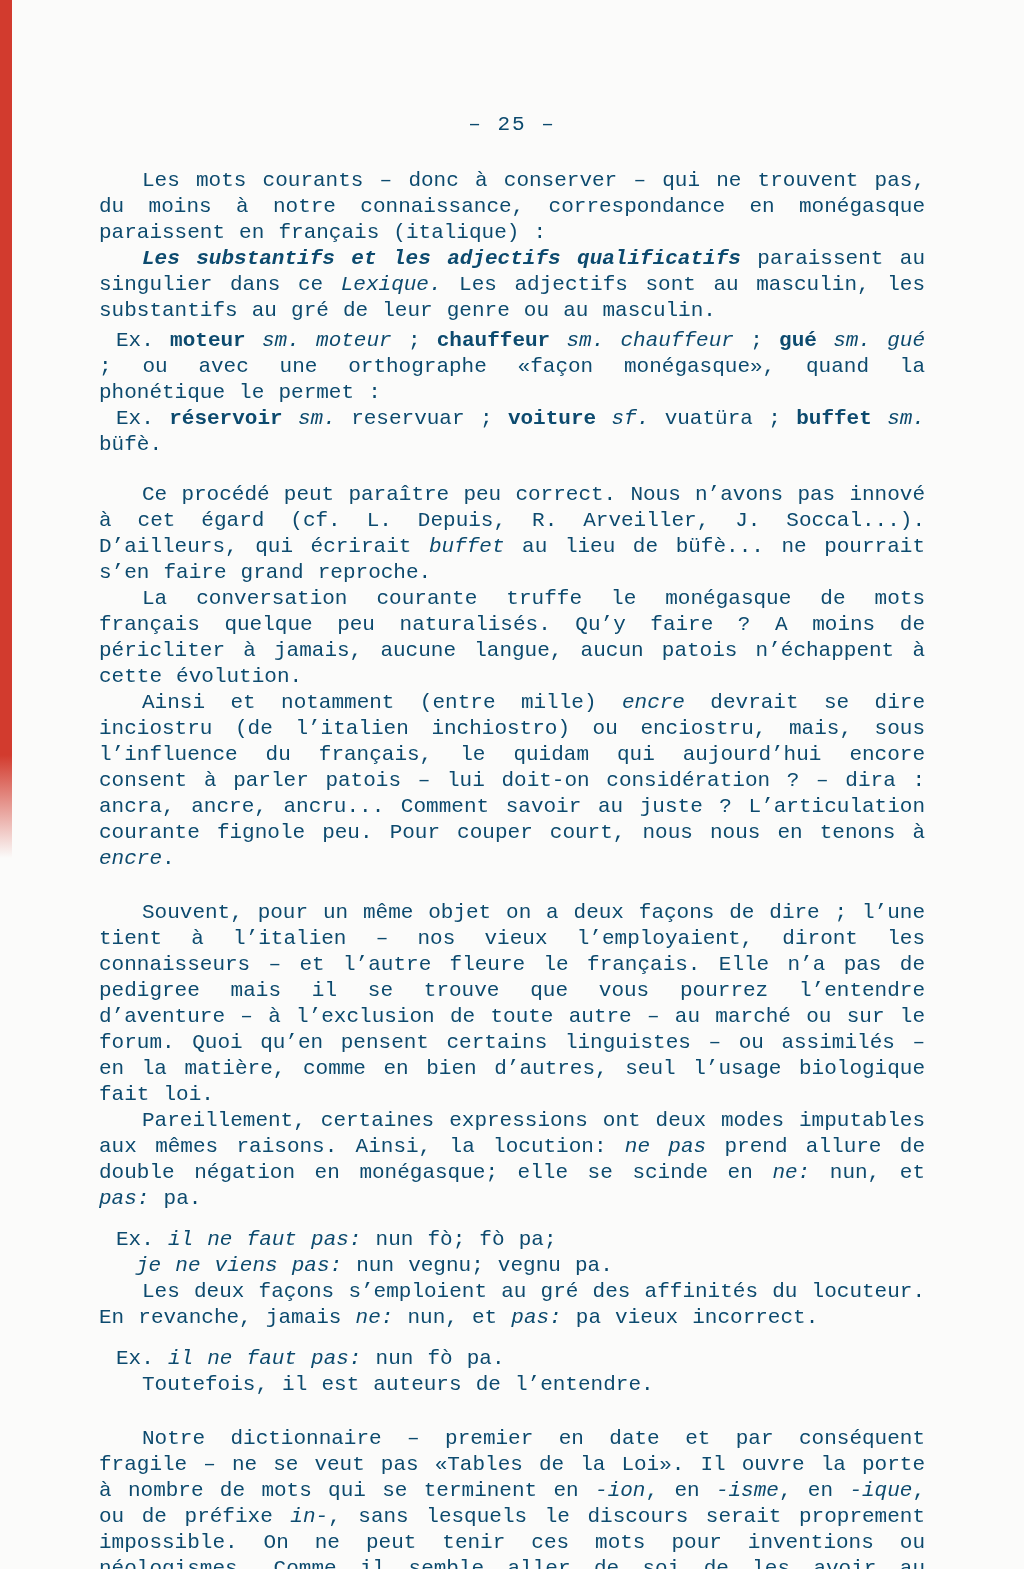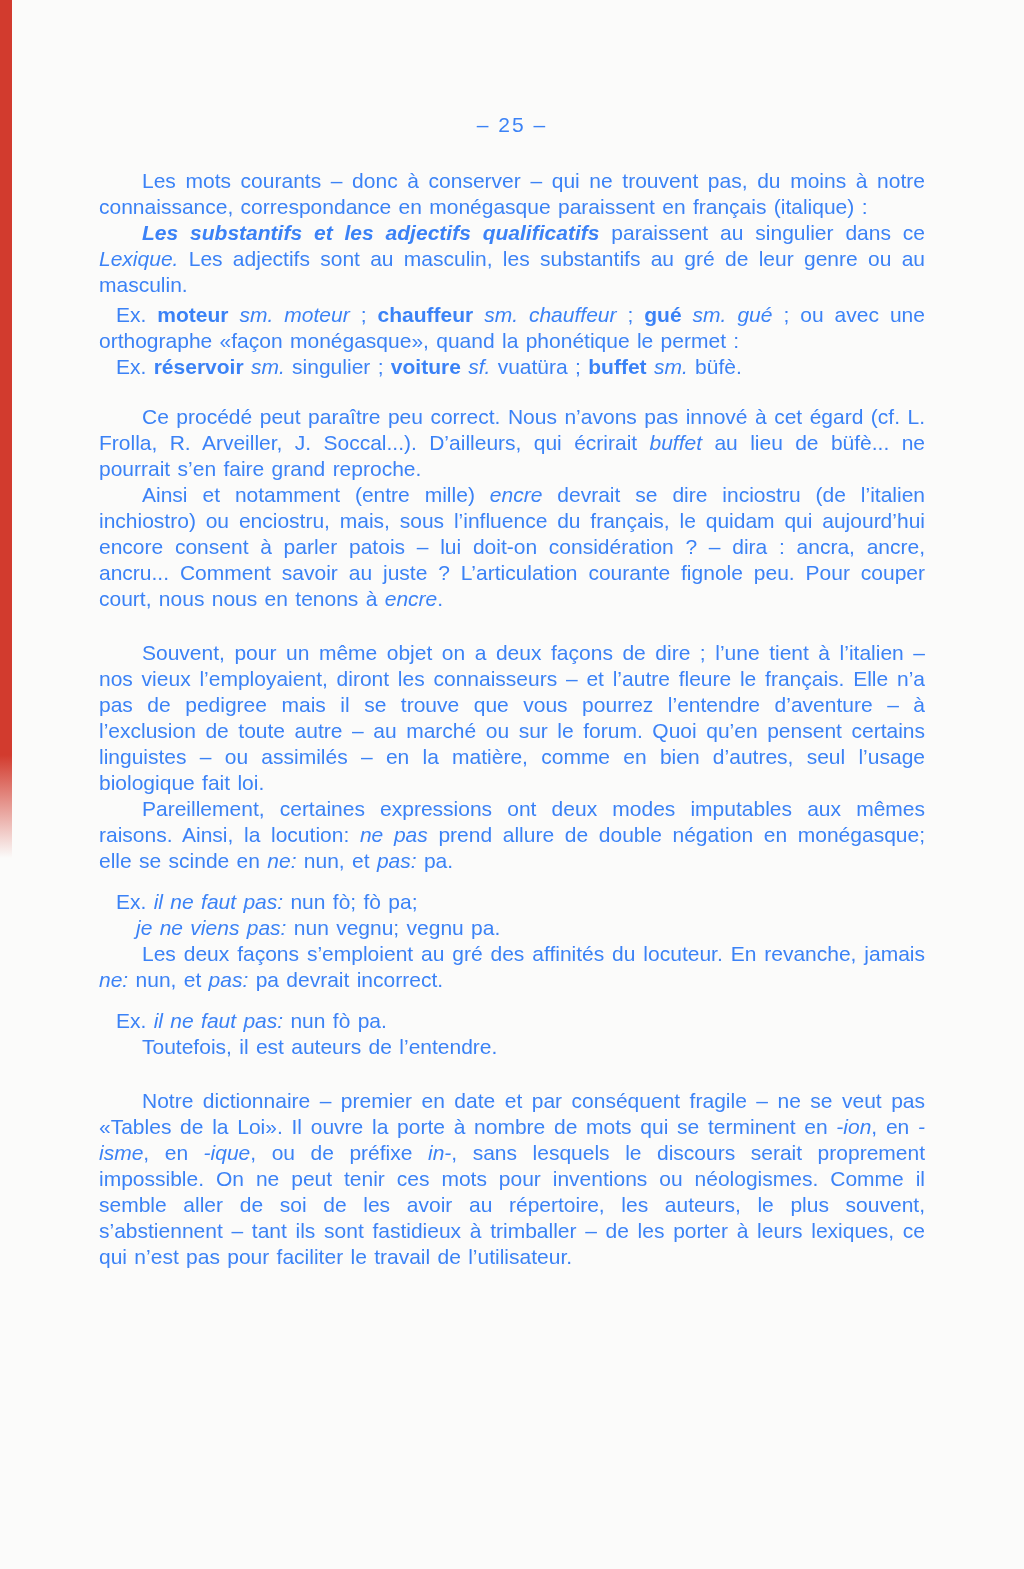--- a/index.html
+++ b/index.html
@@ -2,22 +2,22 @@
 <html lang="fr"><head>
 <meta charset="utf-8">
 <style>
   html, body { margin: 0; padding: 0; background: #ffffff; }
   .page {
     position: relative;
     width: 1024px;
     height: 1569px;
     background: #fbfbfa;
     overflow: hidden;
-    font-family: Liberation Sans, sans-serif;
-    color: #3b82f6;
+    font-family: Liberation Mono, monospace;
+    color: #0c4a6e;
   }
   
   .spine {
     position: absolute;
     left: 0; top: 0;
     width: 12px; height: 858px;
     background: linear-gradient(180deg,
         var(--spine, #d23b2e) 0%,
         var(--spine, #d23b2e) 88%,
         rgba(210,59,46,0) 100%);
@@ -56,25 +56,26 @@
 </head>
 <body>
 
 <div class="page" style="--spine: #d23b2e;">
   <div class="spine"></div>
   <div class="pagenum">– 25 –</div>
   <main class="body">
       <p class="block indent-para gap-lg"><span class="seg-n">Les mots courants – donc à conserver – qui ne trouvent pas, du moins à notre connaissance, correspondance en monégasque paraissent en français (italique) :</span></p>
       <p class="block indent-para"><span class="seg-bi">Les substantifs et les adjectifs qualificatifs</span><span class="seg-n"> paraissent au singulier dans ce </span><span class="seg-i">Lexique.</span><span class="seg-n"> Les adjectifs sont au masculin, les substantifs au gré de leur genre ou au masculin.</span></p>
       <p class="block indent-ex gap-sm"><span class="seg-n">Ex. </span><span class="seg-b">moteur</span><span class="seg-i"> sm. moteur</span><span class="seg-n"> ; </span><span class="seg-b">chauffeur</span><span class="seg-i"> sm. chauffeur</span><span class="seg-n"> ; </span><span class="seg-b">gué</span><span class="seg-i"> sm. gué</span><span class="seg-n"> ; ou avec une orthographe «façon monégasque», quand la phonétique le permet :</span></p>
-      <p class="block indent-ex"><span class="seg-n">Ex. </span><span class="seg-b">réservoir</span><span class="seg-i"> sm.</span><span class="seg-n"> singulier ; </span><span class="seg-b">voiture</span><span class="seg-i"> sf.</span><span class="seg-n"> vuatüra ; </span><span class="seg-b">buffet</span><span class="seg-i"> sm.</span><span class="seg-n"> büfè.</span></p>
-      <p class="block indent-para gap-lg"><span class="seg-n">Ce procédé peut paraître peu correct. Nous n’avons pas innové à cet égard (cf. L. Frolla, R. Arveiller, J. Soccal...). D’ailleurs, qui écrirait </span><span class="seg-i">buffet</span><span class="seg-n"> au lieu de büfè... ne pourrait s’en faire grand reproche.</span></p>
+      <p class="block indent-ex"><span class="seg-n">Ex. </span><span class="seg-b">réservoir</span><span class="seg-i"> sm.</span><span class="seg-n"> reservuar ; </span><span class="seg-b">voiture</span><span class="seg-i"> sf.</span><span class="seg-n"> vuatüra ; </span><span class="seg-b">buffet</span><span class="seg-i"> sm.</span><span class="seg-n"> büfè.</span></p>
+      <p class="block indent-para gap-lg"><span class="seg-n">Ce procédé peut paraître peu correct. Nous n’avons pas innové à cet égard (cf. L. Depuis, R. Arveiller, J. Soccal...). D’ailleurs, qui écrirait </span><span class="seg-i">buffet</span><span class="seg-n"> au lieu de büfè... ne pourrait s’en faire grand reproche.</span></p>
+      <p class="block indent-para"><span class="seg-n">La conversation courante truffe le monégasque de mots français quelque peu naturalisés. Qu’y faire ? A moins de péricliter à jamais, aucune langue, aucun patois n’échappent à cette évolution.</span></p>
       <p class="block indent-para"><span class="seg-n">Ainsi et notamment (entre mille) </span><span class="seg-i">encre</span><span class="seg-n"> devrait se dire inciostru (de l’italien inchiostro) ou enciostru, mais, sous l’influence du français, le quidam qui aujourd’hui encore consent à parler patois – lui doit-on considération ? – dira : ancra, ancre, ancru... Comment savoir au juste ? L’articulation courante fignole peu. Pour couper court, nous nous en tenons à </span><span class="seg-i">encre</span><span class="seg-n">.</span></p>
       <p class="block indent-para gap-xl"><span class="seg-n">Souvent, pour un même objet on a deux façons de dire ; l’une tient à l’italien – nos vieux l’employaient, diront les connaisseurs – et l’autre fleure le français. Elle n’a pas de pedigree mais il se trouve que vous pourrez l’entendre d’aventure – à l’exclusion de toute autre – au marché ou sur le forum. Quoi qu’en pensent certains linguistes – ou assimilés – en la matière, comme en bien d’autres, seul l’usage biologique fait loi.</span></p>
       <p class="block indent-para"><span class="seg-n">Pareillement, certaines expressions ont deux modes imputables aux mêmes raisons. Ainsi, la locution: </span><span class="seg-i">ne pas</span><span class="seg-n"> prend allure de double négation en monégasque; elle se scinde en </span><span class="seg-i">ne:</span><span class="seg-n"> nun, et </span><span class="seg-i">pas:</span><span class="seg-n"> pa.</span></p>
       <p class="block indent-ex gap-md"><span class="seg-n">Ex. </span><span class="seg-i">il ne faut pas:</span><span class="seg-n"> nun fò; fò pa;</span></p>
       <p class="block indent-sub"><span class="seg-i">je ne viens pas:</span><span class="seg-n"> nun vegnu; vegnu pa.</span></p>
-      <p class="block indent-para"><span class="seg-n">Les deux façons s’emploient au gré des affinités du locuteur. En revanche, jamais </span><span class="seg-i">ne:</span><span class="seg-n"> nun, et </span><span class="seg-i">pas:</span><span class="seg-n"> pa devrait incorrect.</span></p>
+      <p class="block indent-para"><span class="seg-n">Les deux façons s’emploient au gré des affinités du locuteur. En revanche, jamais </span><span class="seg-i">ne:</span><span class="seg-n"> nun, et </span><span class="seg-i">pas:</span><span class="seg-n"> pa vieux incorrect.</span></p>
       <p class="block indent-ex gap-md"><span class="seg-n">Ex. </span><span class="seg-i">il ne faut pas:</span><span class="seg-n"> nun fò pa.</span></p>
       <p class="block indent-para"><span class="seg-n">Toutefois, il est auteurs de l’entendre.</span></p>
       <p class="block indent-para gap-xl"><span class="seg-n">Notre dictionnaire – premier en date et par conséquent fragile – ne se veut pas «Tables de la Loi». Il ouvre la porte à nombre de mots qui se terminent en </span><span class="seg-i">-ion</span><span class="seg-n">, en </span><span class="seg-i">-isme</span><span class="seg-n">, en </span><span class="seg-i">-ique</span><span class="seg-n">, ou de préfixe </span><span class="seg-i">in-</span><span class="seg-n">, sans lesquels le discours serait proprement impossible. On ne peut tenir ces mots pour inventions ou néologismes. Comme il semble aller de soi de les avoir au répertoire, les auteurs, le plus souvent, s’abstiennent – tant ils sont fastidieux à trimballer – de les porter à leurs lexiques, ce qui n’est pas pour faciliter le travail de l’utilisateur.</span></p>
     </main>
 </div>
 
 </body></html>

